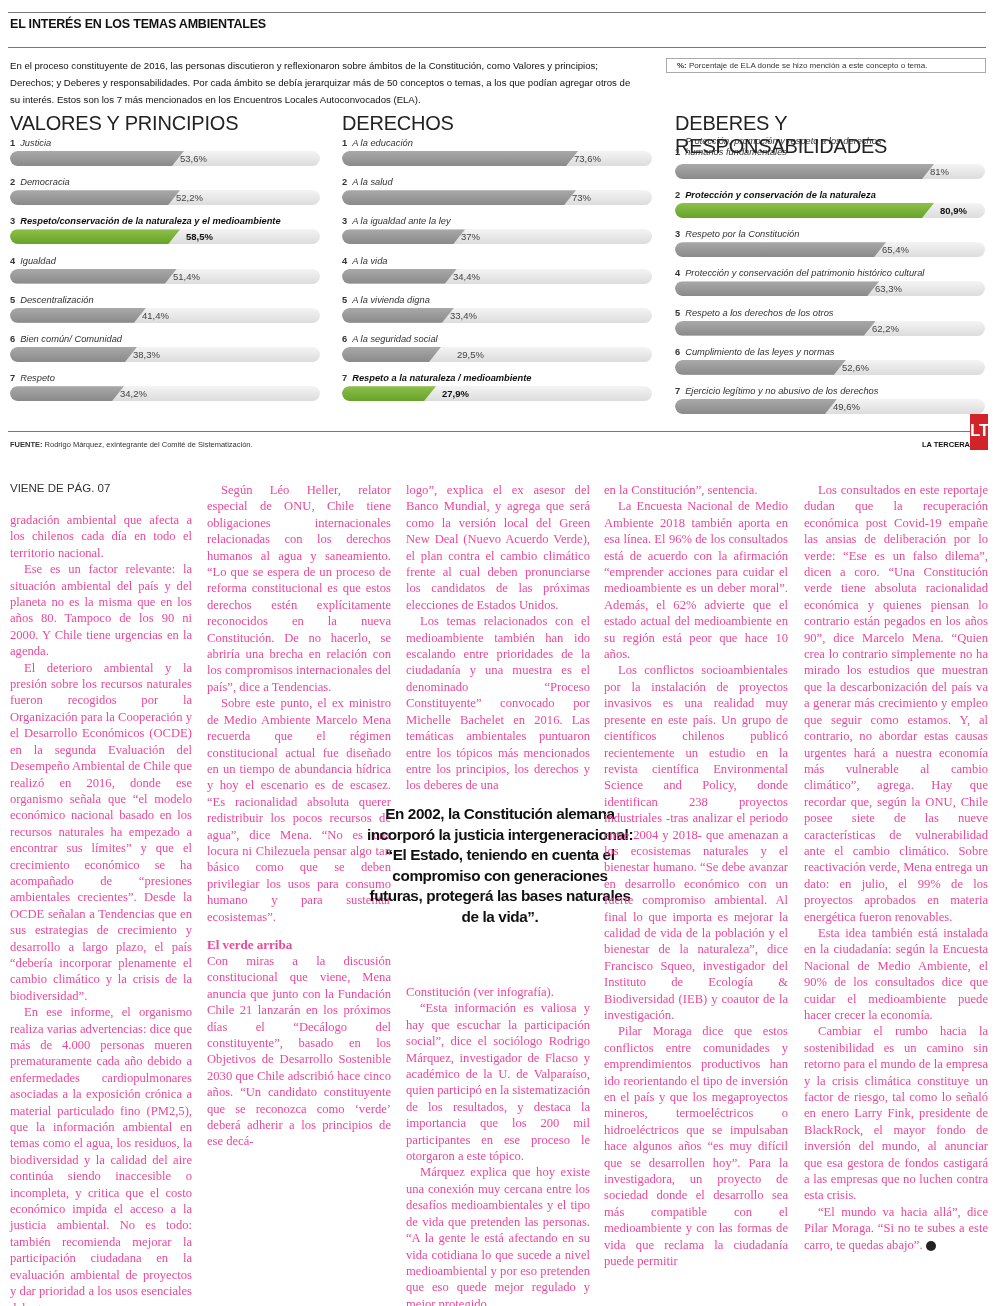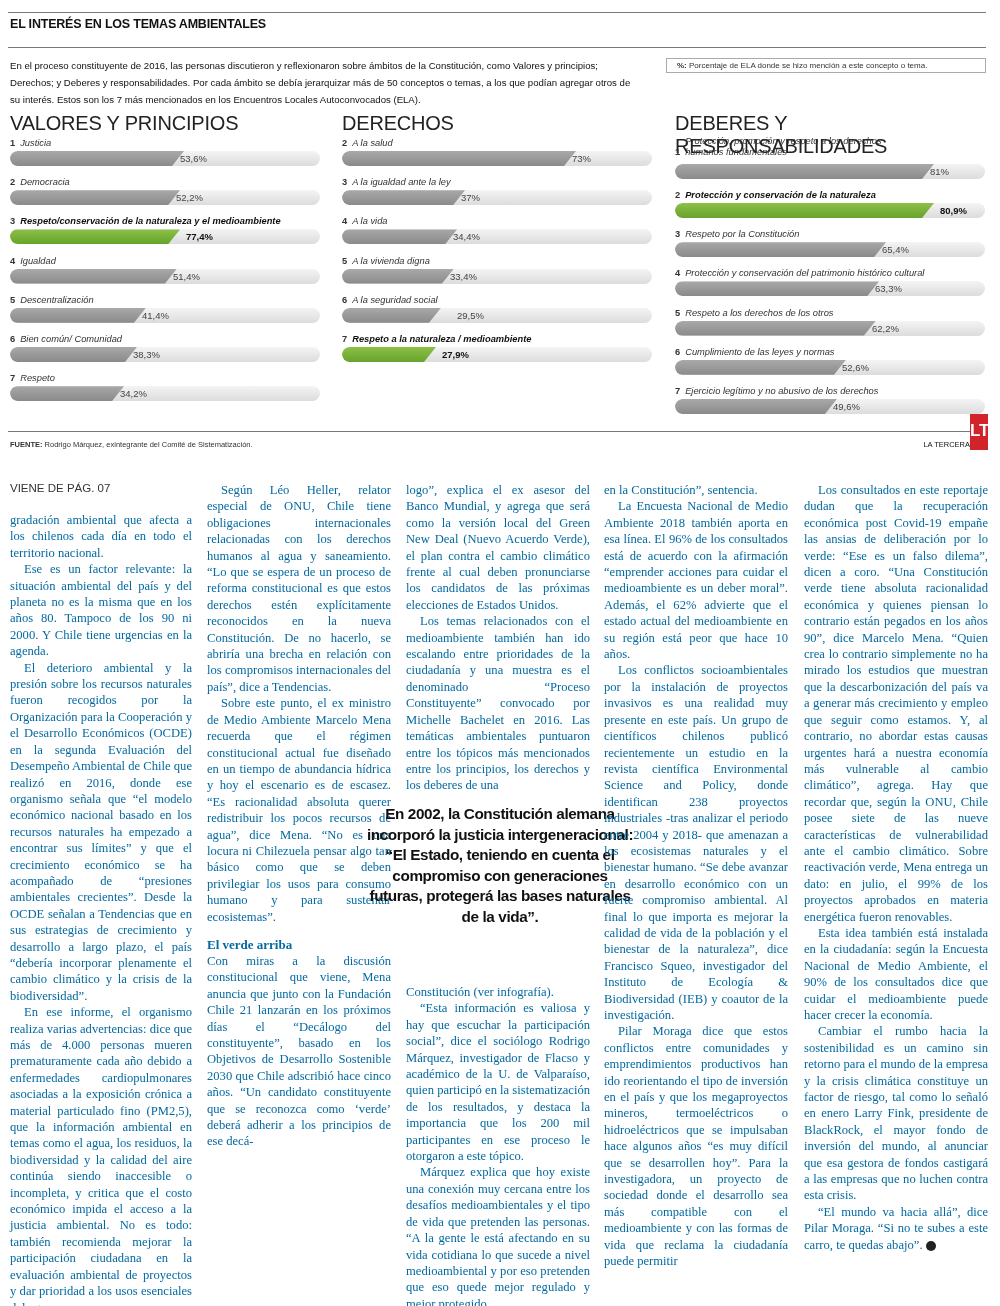--- a/index.html
+++ b/index.html
@@ -19,24 +19,24 @@
   .bar { position: relative; height: 15px; width: 310px; border-radius: 8px; background: linear-gradient(#f4f4f4, #dcdcdc); overflow: hidden; }
   .fill { position: absolute; left: 0; top: 0; height: 15px; background: linear-gradient(#a9a9a9, #8a8a8a); border-radius: 8px 0 0 8px; clip-path: polygon(0 0, 100% 0, calc(100% - 12px) 100%, 0 100%); }
   .fill.green { background: linear-gradient(#8dc04a, #67a32a); }
   .val { position: absolute; top: 1px; font-size: 9.5px; line-height: 14px; color: #444; }
   .item.hl .val { font-weight: bold; color: #111; }
   .item.tall { height: 52px; }
   .item.tall .lbl { height: 28px; line-height: 11px; }
   .item.tall .lbl .wrap { display: inline-block; vertical-align: bottom; font-style: italic; white-space: normal; width: 200px; }
   .source { position: absolute; left: 10px; top: 440px; font-size: 7.5px; color: #333; }
   .source b { font-weight: bold; }
-  .brand { position: absolute; right: 30px; top: 440px; font-size: 7.5px; font-weight: normal; color: #111; padding-left: 29px; }
+  .brand { position: absolute; right: 30px; top: 440px; font-size: 7.5px; font-weight: bold; color: #111; padding-left: 29px; }
   .logo { position: absolute; right: 12px; top: 414px; width: 18px; height: 36px; background: #d2232a; color: #fff; font-weight: bold; font-size: 17px; text-align: center; line-height: 22px; padding-top: 6px; }
   .viene { position: absolute; left: 10px; top: 482px; font-size: 11.5px; color: #333; text-align: center; }
-  .article { position: absolute; font-family: "Liberation Serif", serif; font-size: 12.6px; line-height: 16.4px; color: #0369a1; text-align: justify; hyphens: manual; }
+  .article { position: absolute; font-family: "Liberation Serif", serif; font-size: 12.6px; line-height: 16.4px; color: #ec4899; text-align: justify; hyphens: manual; }
   .article p { text-indent: 14px; }
   .article p.noind { text-indent: 0; }
   .article h3 { font-family: "Liberation Serif", serif; font-weight: bold; font-size: 13px; margin-top: 12px; line-height: 16px; }
   .pull { position: absolute; left: 364px; top: 804px; width: 272px; text-align: center; font-weight: bold; font-size: 15.3px; line-height: 20.5px; letter-spacing: -0.4px; color: #111; }
   .endmark { display: inline-block; width: 10px; height: 10px; border-radius: 50%; background: #222; vertical-align: middle; margin-left: 3px; }
 </style>
 </head>
 <body>
 
 <div class="rule" style="top:12px"></div>
@@ -58,21 +58,21 @@
       <div class="lbl"><span class="n">2</span><span class="t">Democracia</span></div>
       <div class="bar">
         <div class="fill" style="width: 170px;"></div>
         <span class="val" style="left: 166px;">52,2%</span>
       </div>
     </div>
     <div class="item hl">
       <div class="lbl"><span class="n">3</span><span class="t">Respeto/conservación de la naturaleza y el medioambiente</span></div>
       <div class="bar">
         <div class="fill green" style="width: 170px;"></div>
-        <span class="val" style="left: 176px;">77,4%</span>
+        <span class="val" style="left: 176px;">58,5%</span>
       </div>
     </div>
     <div class="item">
       <div class="lbl"><span class="n">4</span><span class="t">Igualdad</span></div>
       <div class="bar">
         <div class="fill" style="width: 167px;"></div>
         <span class="val" style="left: 163px;">51,4%</span>
       </div>
     </div>
     <div class="item">
@@ -92,20 +92,27 @@
     <div class="item">
       <div class="lbl"><span class="n">7</span><span class="t">Respeto</span></div>
       <div class="bar">
         <div class="fill" style="width: 114px;"></div>
         <span class="val" style="left: 110px;">34,2%</span>
       </div>
     </div>
   </div>
 <div class="col" style="left:342px">
   <h2>DERECHOS</h2>
+<div class="item">
+      <div class="lbl"><span class="n">1</span><span class="t">A la educación</span></div>
+      <div class="bar">
+        <div class="fill" style="width: 236px;"></div>
+        <span class="val" style="left: 232px;">73,6%</span>
+      </div>
+    </div>
     <div class="item">
       <div class="lbl"><span class="n">2</span><span class="t">A la salud</span></div>
       <div class="bar">
         <div class="fill" style="width: 234px;"></div>
         <span class="val" style="left: 230px;">73%</span>
       </div>
     </div>
     <div class="item">
       <div class="lbl"><span class="n">3</span><span class="t">A la igualdad ante la ley</span></div>
       <div class="bar">

